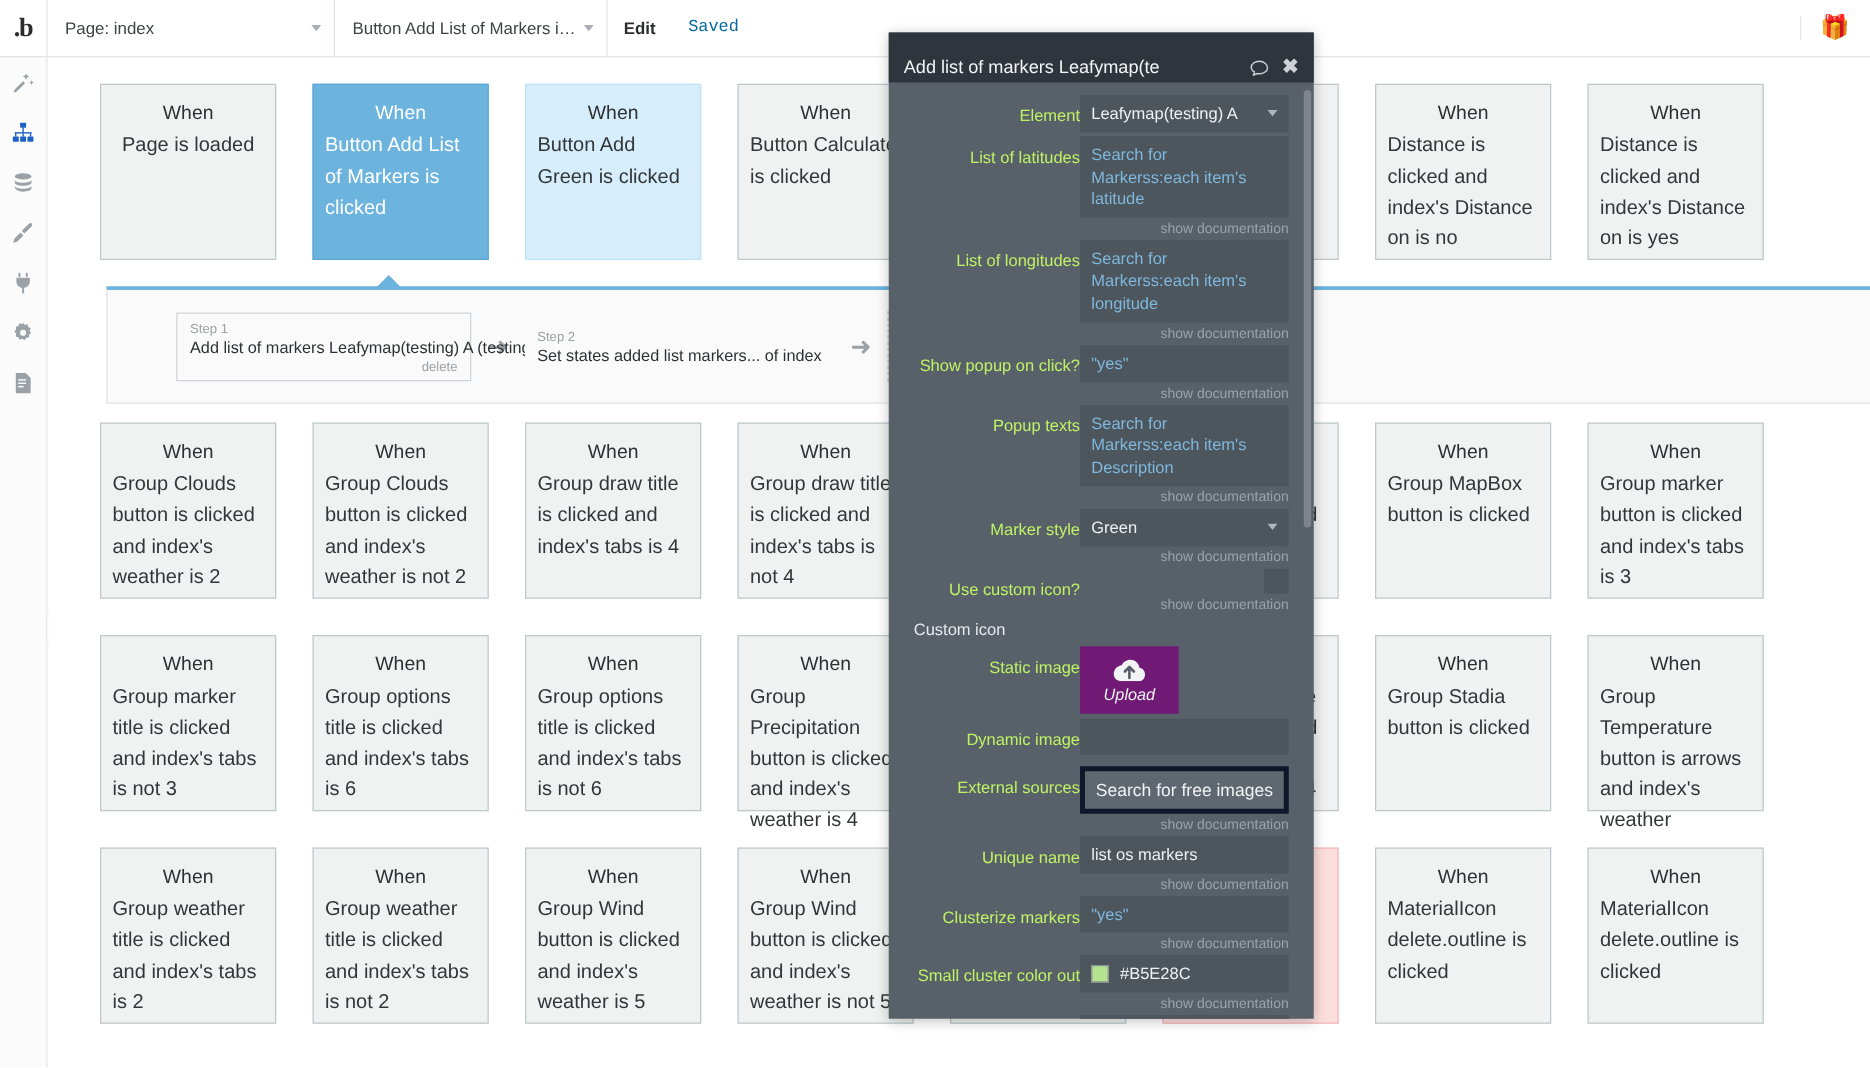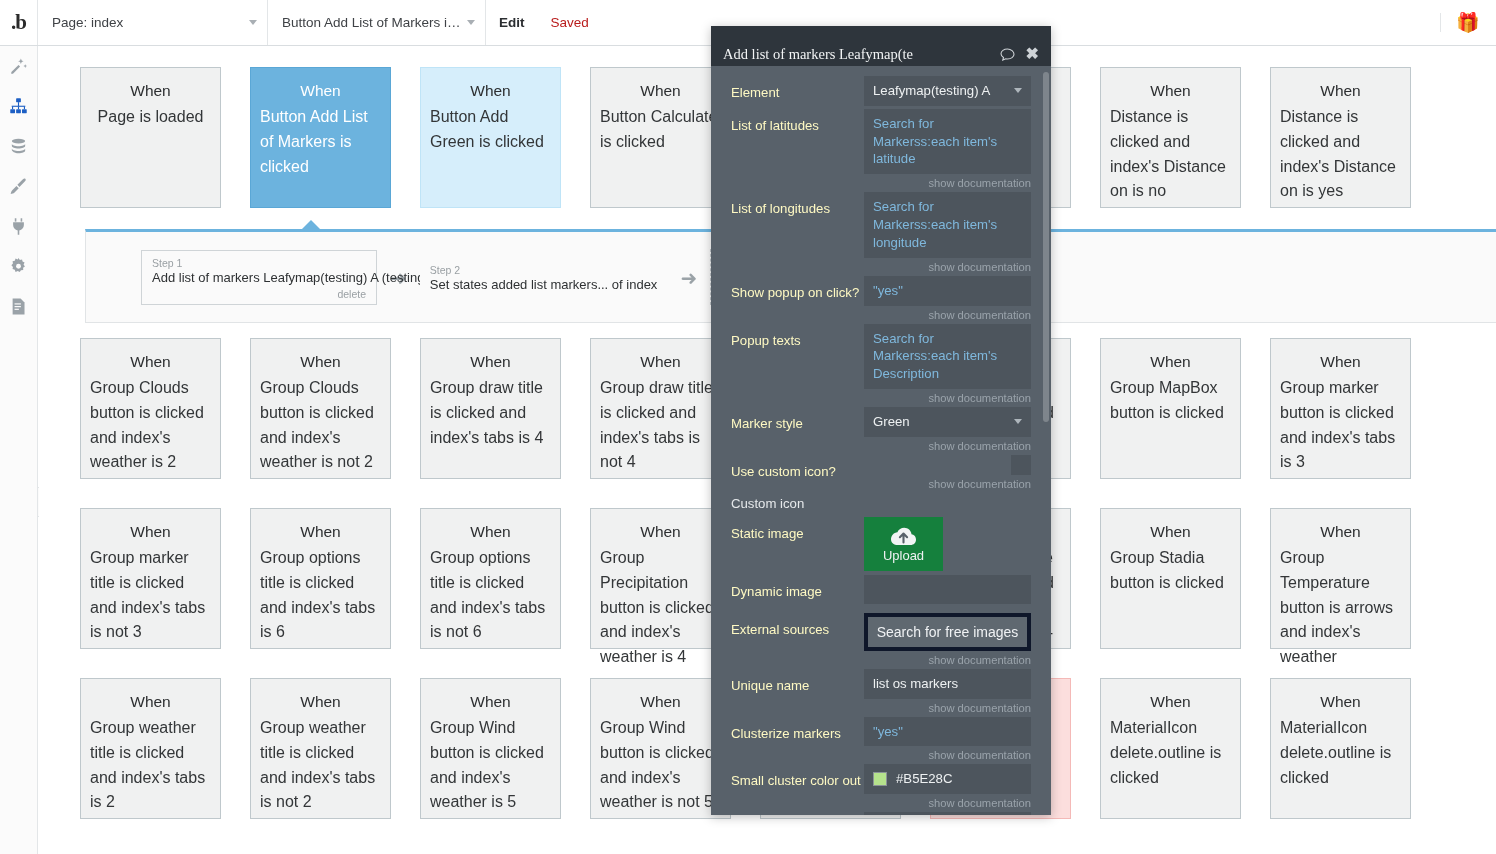--- a/index.html
+++ b/index.html
@@ -38,21 +38,21 @@
   .caret {
     margin-left: auto; width: 0; height: 0;
     border-left: 4.5px solid transparent; border-right: 4.5px solid transparent;
     border-top: 5px solid #a9afb4;
   }
   .tb-plain {
     display: flex; align-items: center; height: 100%; padding: 0 13px;
     font-size: 13.5px; cursor: pointer;
   }
   .tb-plain.edit { color: #2b2e31; font-weight: bold; border-right: none; }
-  .tb-plain.saved { color: #b91c1c; }
+  .tb-plain.saved { color: #0369a1; font-family: Liberation Mono, monospace; }
   .tb-right { margin-left: auto; display: flex; align-items: center; }
   .gift-cell { width: 56px; display: flex; align-items: center; justify-content: center;
     border-left: 1px solid #e3e6e8; }
   .gift { font-size: 19px; color: #ccd2d8; line-height: 1; }
 
   
   .rail {
     position: absolute; top: 46px; left: 0; width: 38px; height: 808px;
     background: #fbfbfb; border-right: 1px solid #e3e6e8;
   }
@@ -127,36 +127,36 @@
   }
 
   
   .modal {
     position: absolute; left: 711px; top: 26px; width: 340px; height: 789px;
     background: #58616a; box-shadow: 0 2px 10px rgba(0,0,0,.25);
     z-index: 20; display: flex; flex-direction: column;
   }
   .modal-head {
     height: 40px; background: #2e353c; display: flex; align-items: center;
-    padding: 16px 12px 0 12px; flex: 0 0 auto; font-family: Liberation Serif, serif;
+    padding: 16px 12px 0 12px; flex: 0 0 auto;
   }
   .modal-title { font-size: 14.5px; color: #f2f4f5; }
   .modal-head-icons { margin-left: auto; display: flex; align-items: center; gap: 11px; }
   .bubble { width: 15px; height: 13px; position: relative; cursor: pointer; }
   .bubble svg { display: block; }
   .xmark { font-size: 16px; color: #cdd2d6; line-height: 1; cursor: pointer; font-weight: bold; }
 
   .modal-body { position: relative; flex: 1; overflow: hidden; padding-top: 10px; }
   .row {
     display: flex; align-items: flex-start;
     padding: 0 20px 0 20px; margin-bottom: 3px; position: relative;
   }
   .row .lab {
-    width: 133px; flex: 0 0 133px; font-size: 13.2px; color: #fef9c3;
-    padding-top: 8px; line-height: 1.35;
+    width: 133px; flex: 0 0 133px; font-size: 13.2px; color: #bef264;
+    padding-top: 8px; line-height: 1.35; text-align: right;
   }
   .ctl-wrap { flex: 1; }
   .ctl {
     background: #4d555d; min-height: 29px; padding: 6px 9px;
     font-size: 13.2px; color: #eef1f2; line-height: 1.35;
   }
   .ctl.link { color: #7fb8dd; }
   .ctl.bluetxt { color: #7fb8dd; }
   .ctl.dropdown { display: flex; align-items: center; }
   .ctl.dropdown .dcaret {
@@ -168,22 +168,23 @@
     text-align: right; font-size: 11.2px; color: #9aa3ab;
     margin-top: 3px; cursor: pointer;
   }
   .chk {
     width: 20px; height: 20px; background: #4d555d; margin-left: auto;
     cursor: pointer;
   }
   .row.chkrow .ctl-wrap { display: flex; flex-direction: column; }
   .row.chkrow .chkline { display: flex; }
   .upload {
-    width: 79px; background: #15803d; padding: 9px 0 8px 0; text-align: center;
+    width: 79px; background: #701a75; padding: 9px 0 8px 0; text-align: center;
     cursor: pointer;
+    font-style: italic;
   }
   .upload .cloud { display: block; margin: 0 auto 3px auto; }
   .upload .ul { font-size: 13px; color: #eef1f2; }
   .btnwide {
     background: #5f6870; border: 4px solid #0f172a; text-align: center;
     padding: 7px 0; font-size: 14px; color: #f0f2f4; cursor: pointer;
   }
   .swatchline { display: flex; align-items: center; gap: 9px; }
   .swatch { width: 14px; height: 14px; border: 1px solid #8b9298; }
   .headlabel { font-size: 13.2px; color: #e6e9eb; padding: 3px 0 2px 20px; }

